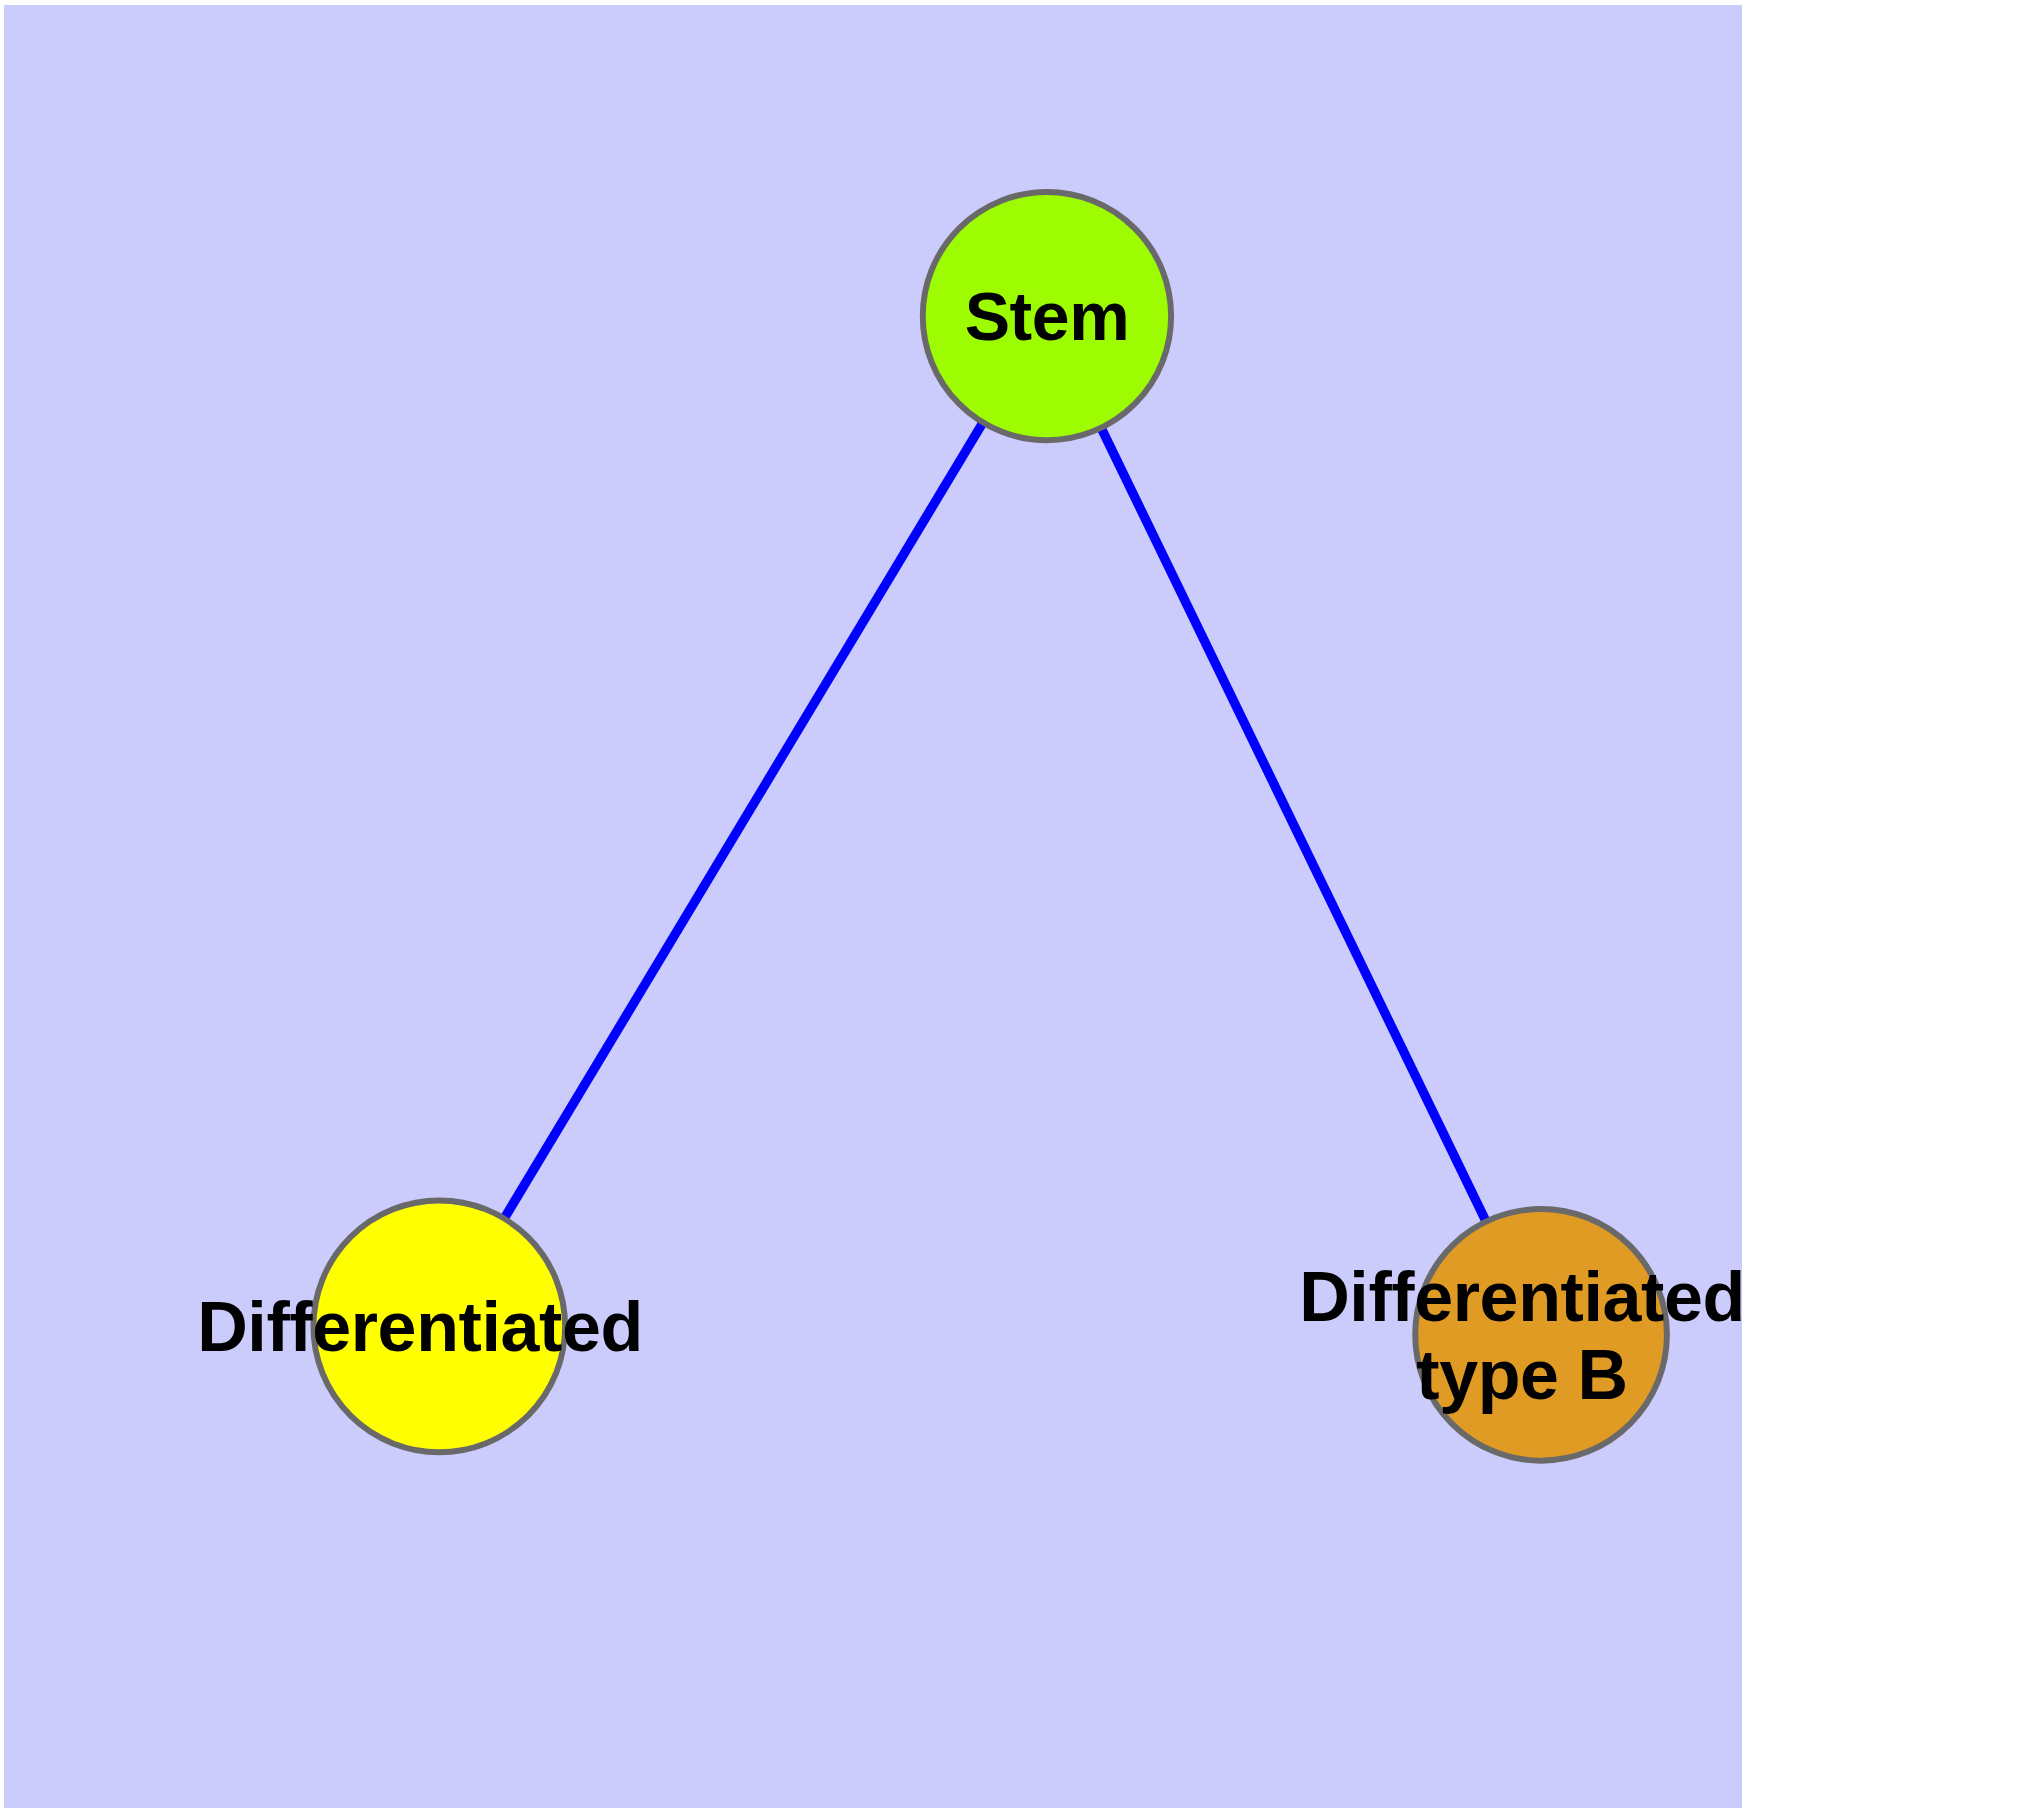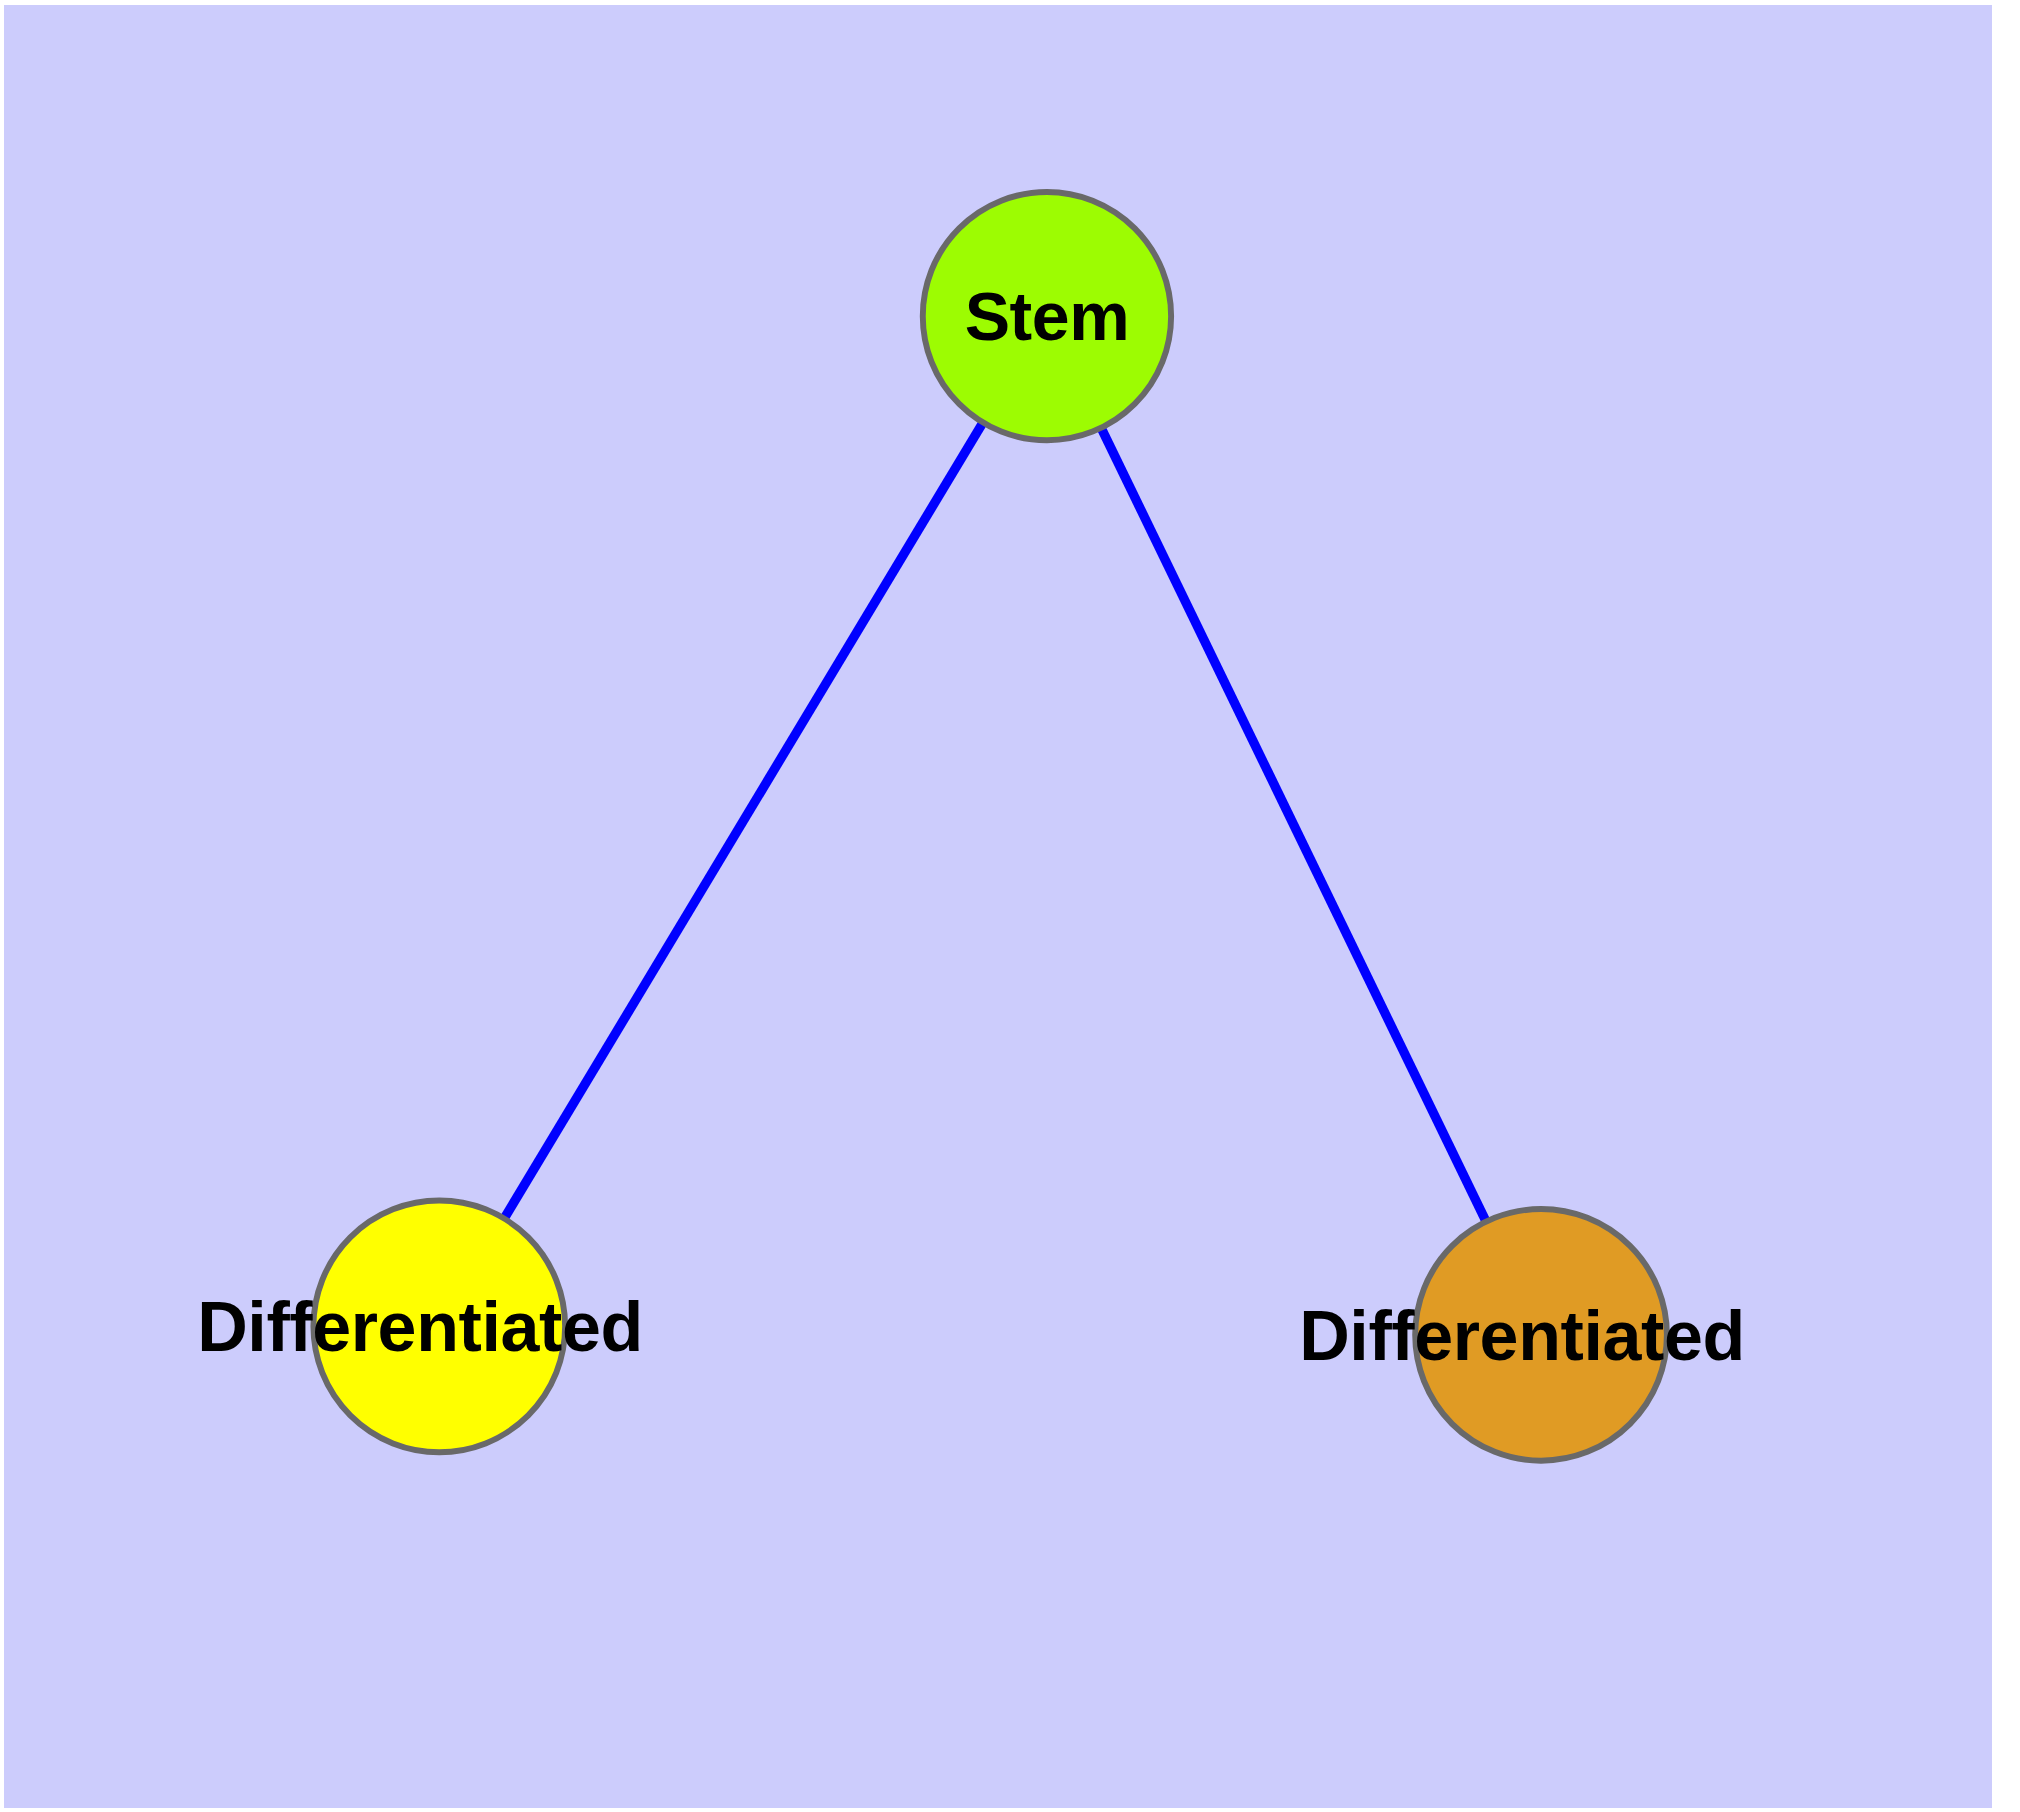--- a/index.html
+++ b/index.html
@@ -10,21 +10,21 @@
   }
   body {
     width: 2021px;
     height: 1812px;
     overflow: hidden;
     font-family: "Liberation Sans", sans-serif;
   }
 
   #canvas {
     position: relative;
-    width: 1992px;
+    width: 1742px;
     height: 1812px;
     background: #ffffff;
     overflow: hidden;
   }
 
   
   #plot-surface {
     position: absolute;
     left: 4.2px;
     top: 5.1px;
@@ -106,16 +106,17 @@
   <div class="node-label single" id="label-stem">
     <span class="label-line">Stem</span>
   </div>
 
   <div class="node-label" id="label-type-a">
     <span class="label-line">Differentiated</span>
   </div>
 
   <div class="node-label" id="label-type-b">
     <span class="label-line">Differentiated</span>
+    <span class="label-line">type B</span>
   </div>
 
 </div>
 
 
 </body></html>

